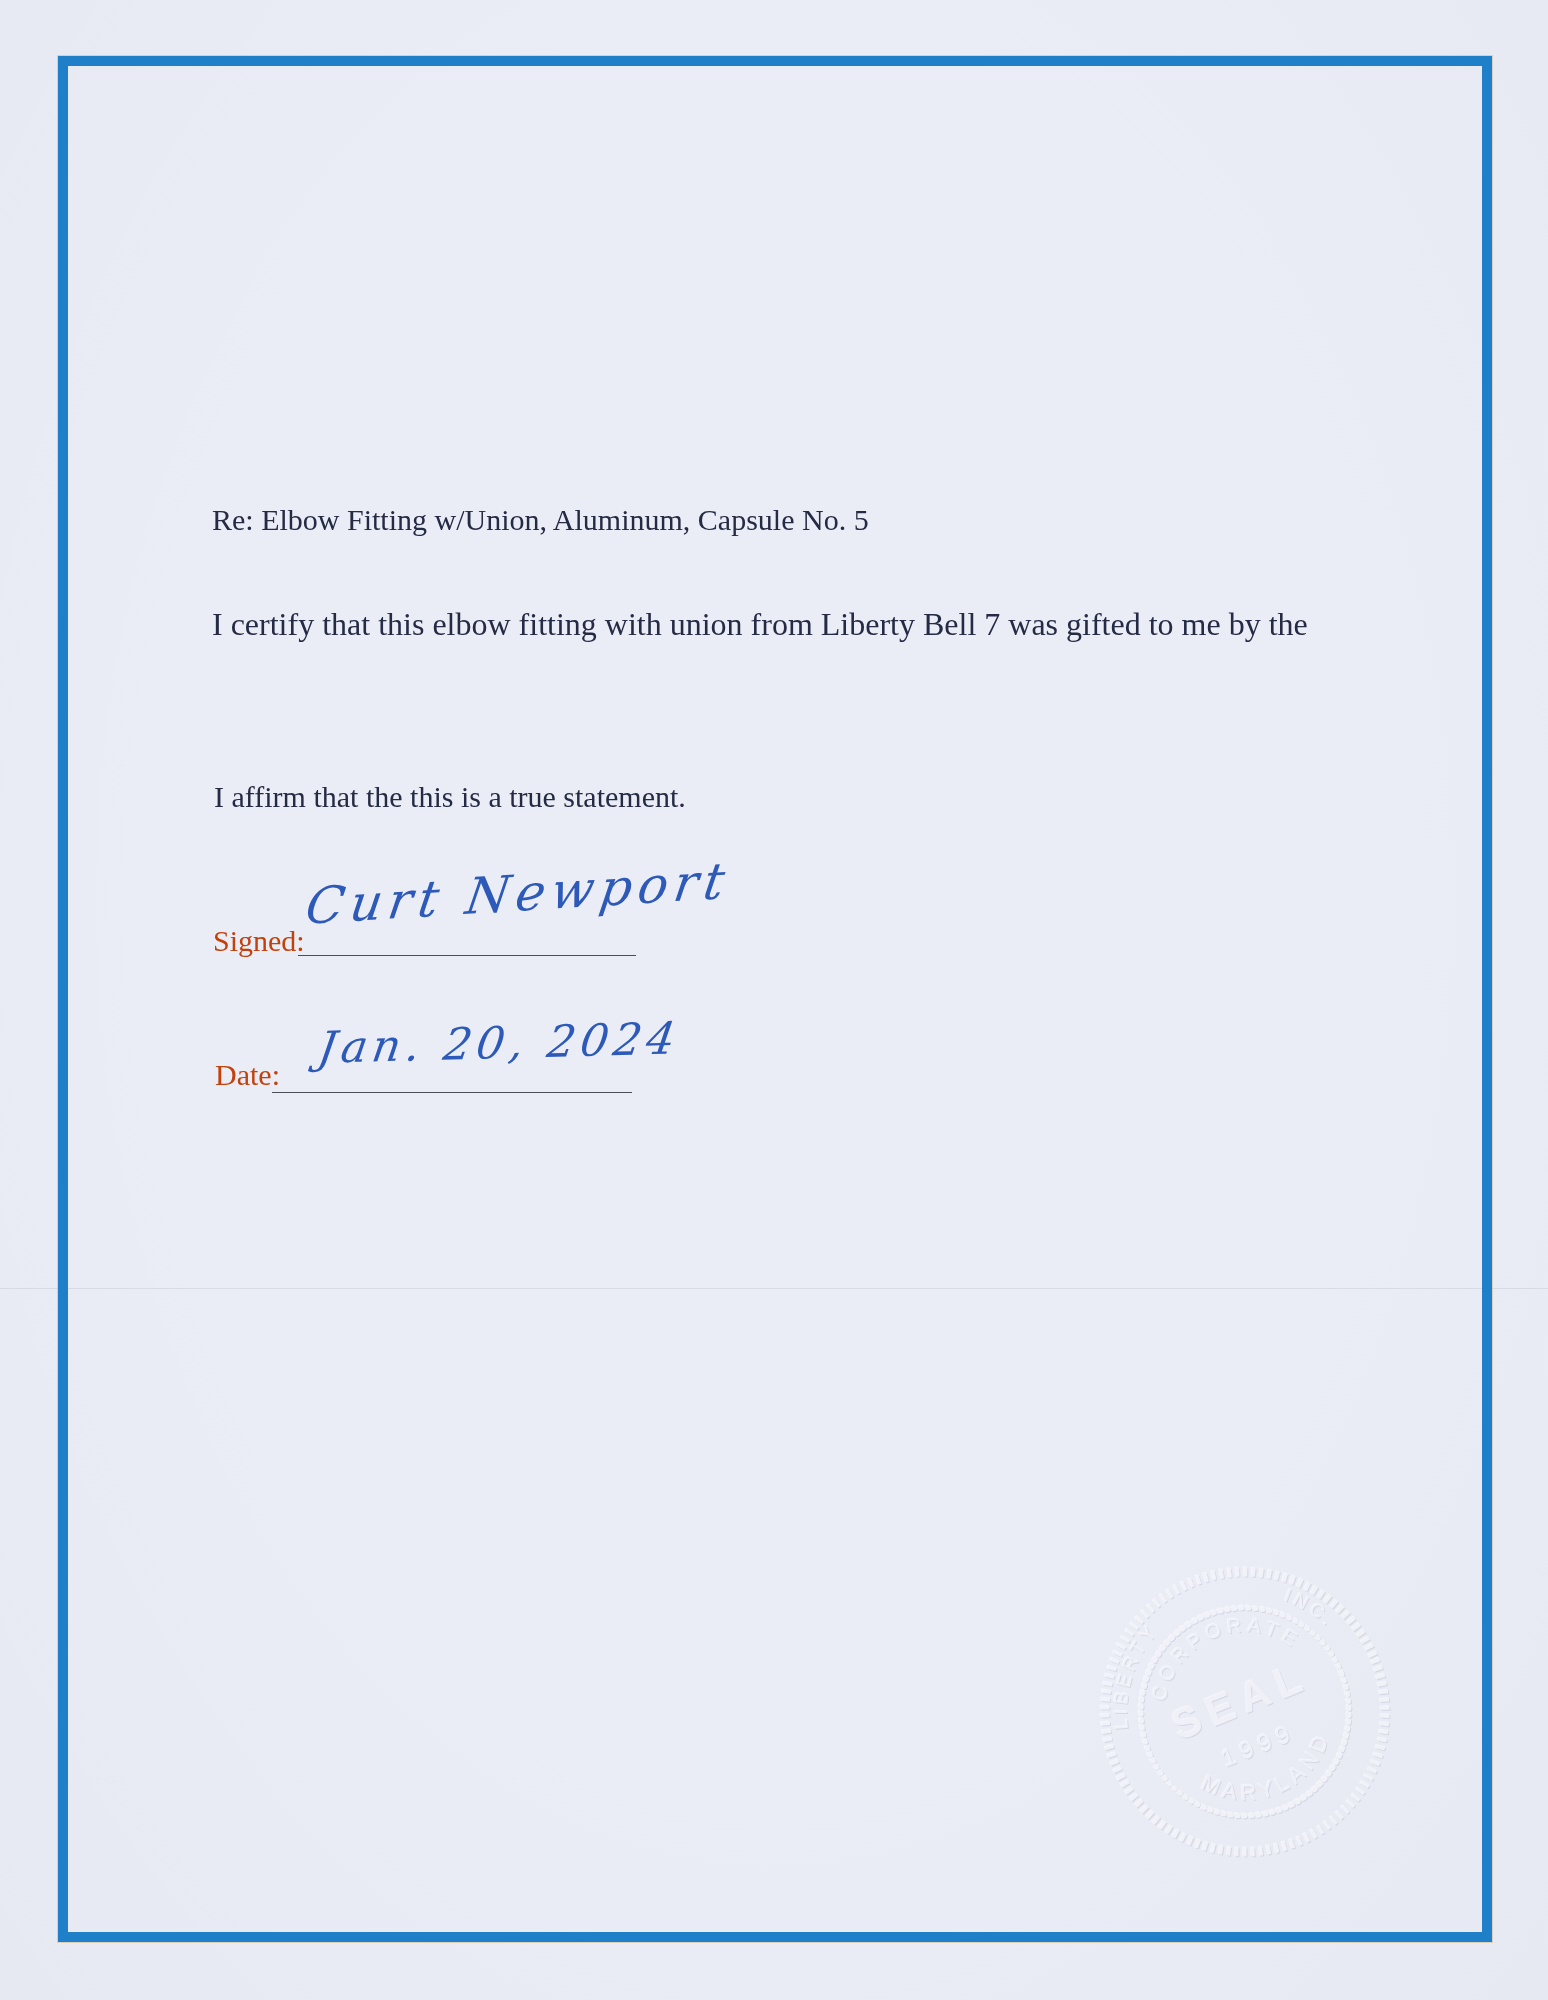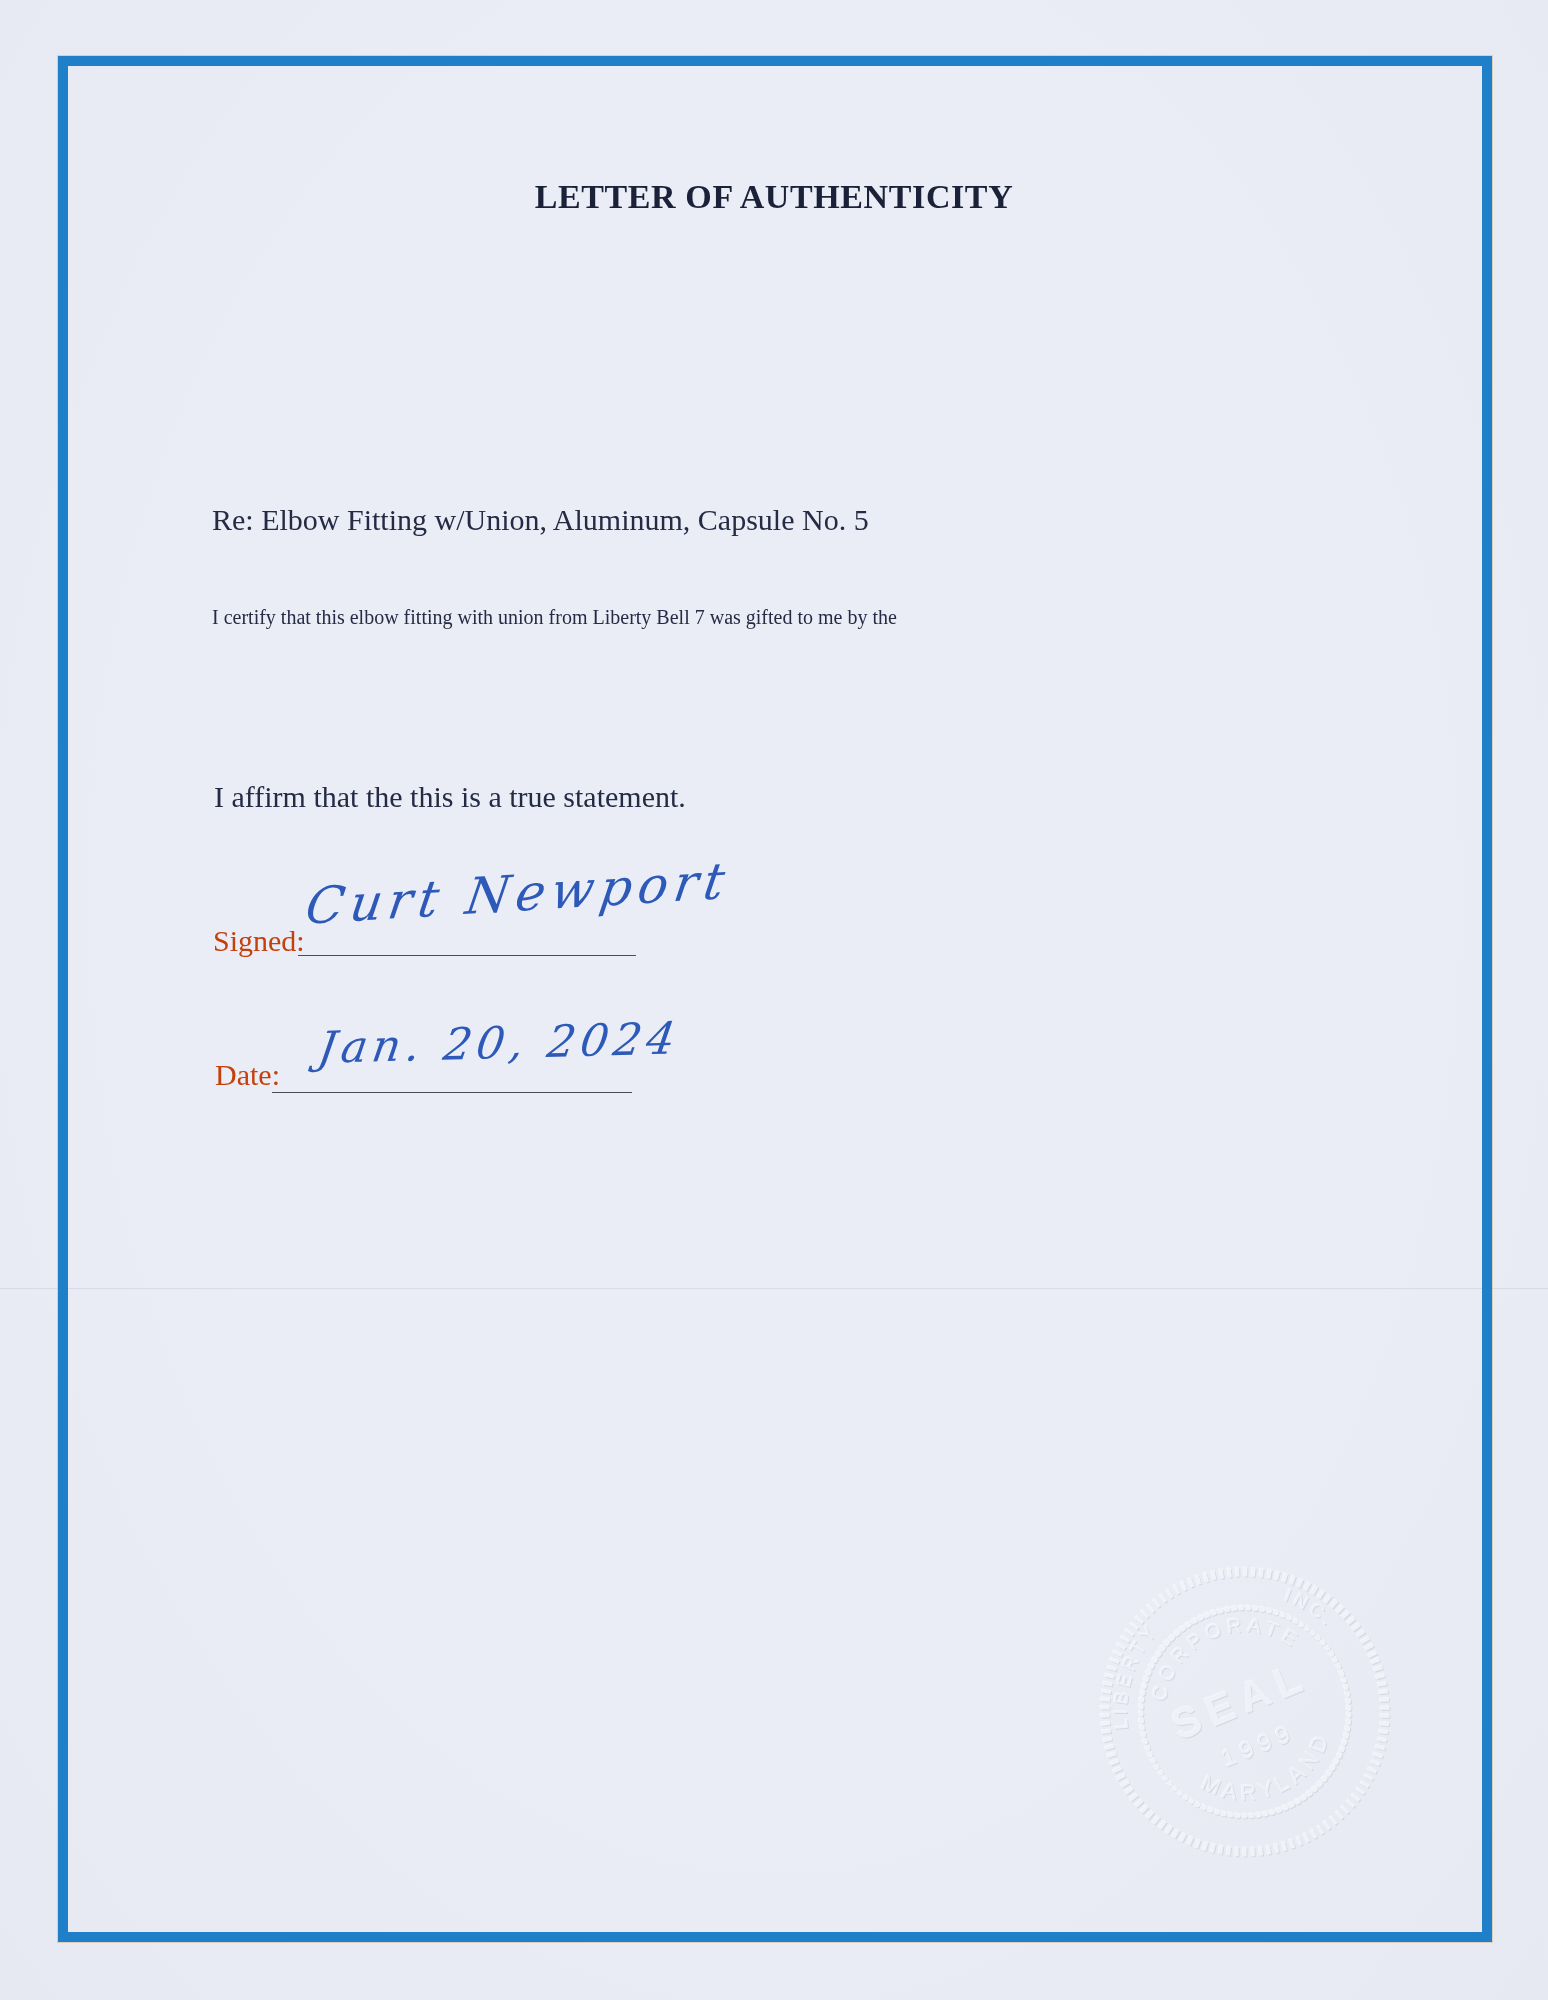--- a/index.html
+++ b/index.html
@@ -20,21 +20,21 @@
   }
   .title{
     position:absolute;left:0;top:178px;width:1548px;text-align:center;
     font-size:34px;font-weight:bold;letter-spacing:0.6px;color:#1b2138;
   }
   .dateline{
     position:absolute;left:0;top:330px;width:1548px;text-align:center;
     font-size:30px;
   }
   .subject{position:absolute;left:212px;top:503px;font-size:30px;}
-  .bodyline1{position:absolute;left:212px;top:606px;font-size:20px;}
+  .bodyline1{position:absolute;left:212px;top:606px;font-size:32px;}
   .bodyline2{position:absolute;left:212px;top:661px;font-size:30px;}
   .affirm{position:absolute;left:214px;top:780px;font-size:30px;}
   .label{position:absolute;font-size:30px;color:#c2410c;}
   .signed-label{left:213px;top:924px;}
   .date-label{left:215px;top:1058px;}
   .sig-line{position:absolute;left:298px;top:955px;width:338px;height:1px;
     background:#4c4c58;}
   .date-line{position:absolute;left:272px;top:1092px;width:360px;height:1px;
     background:#4c4c58;}
   .handwriting{
@@ -62,21 +62,20 @@
 </style>
 </head>
 <body>
 
 <div class="paper">
 
   <div class="crease"></div>
 
   <div class="frame"></div>
 
-  <div class="title">LETTER OF AUTHENTICITY</div>
 
 
   <div class="subject">Re: Elbow Fitting w/Union, Aluminum, Capsule No. 5</div>
 
   <div class="bodyline1">I certify that this elbow fitting with union from Liberty Bell 7 was gifted to me by the</div>
 
 
   <div class="affirm">I affirm that the this is a true statement.</div>
 
   <div class="label signed-label">Signed:</div>

